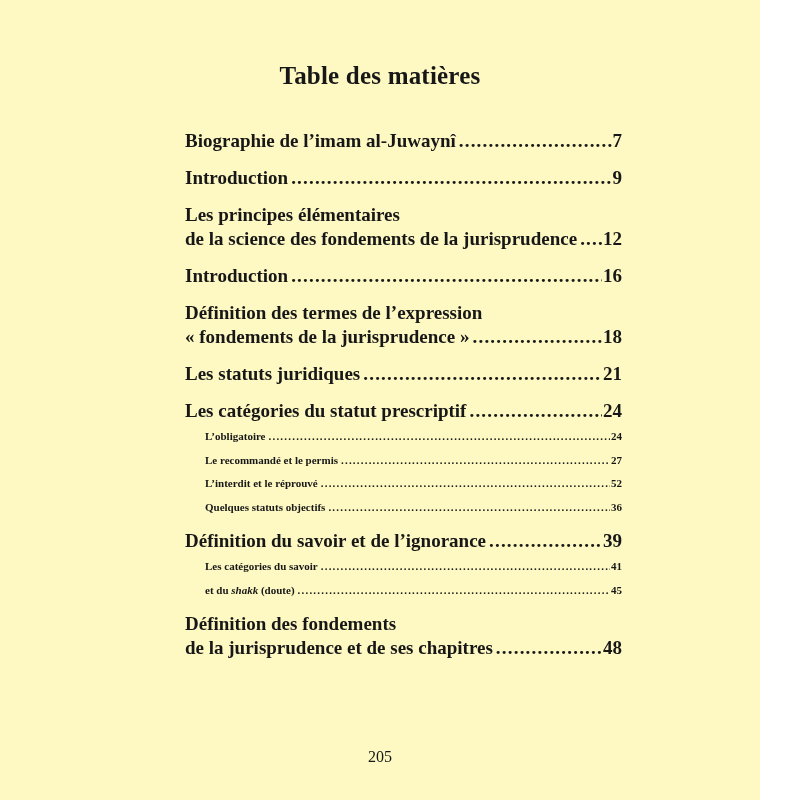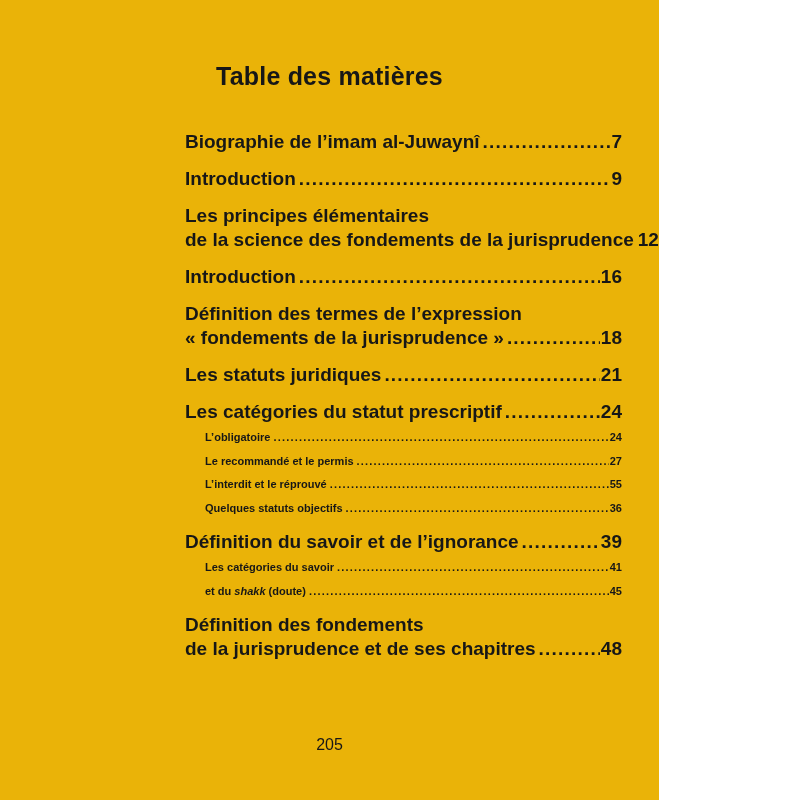--- a/index.html
+++ b/index.html
@@ -2,25 +2,25 @@
 <html><head>
 <meta charset="utf-8">
 <style>
   html, body {
     margin: 0;
     padding: 0;
     background: #ffffff;
   }
   .page {
     position: relative;
-    width: 659px;
+    width: 760px;
     height: 800px;
-    background: #eab308;
+    background: #fef9c3;
     color: #171717;
-    font-family: Liberation Sans, sans-serif;
+    font-family: Liberation Serif, serif;
     overflow: hidden;
   }
   .title {
     padding-top: 62px;
     text-align: center;
     font-size: 25px;
     font-weight: bold;
     letter-spacing: 0.2px;
   }
   .toc {
@@ -53,21 +53,21 @@
     flex: 1 1 auto;
     overflow: hidden;
     white-space: nowrap;
     letter-spacing: 1.2px;
     margin-left: 3px;
     min-width: 0;
   }
   .pagenum { margin-left: 1px; }
   .footer {
     position: absolute;
-    bottom: 46px;
+    bottom: 34px;
     left: 0;
     width: 100%;
     text-align: center;
     font-size: 16px;
     font-weight: normal;
   }
 </style>
 </head>
 <body>
 
@@ -140,21 +140,21 @@
         <div class="line">
           <span class="label"><span class="seg">Le recommandé et le permis</span></span>
           <span class="dots">................................................................................................................................................................</span>
           <span class="pagenum">27</span>
         </div>
       </div>
       <div class="entry level-2">
         <div class="line">
           <span class="label"><span class="seg">L’interdit et le réprouvé</span></span>
           <span class="dots">................................................................................................................................................................</span>
-          <span class="pagenum">55</span>
+          <span class="pagenum">52</span>
         </div>
       </div>
       <div class="entry level-2">
         <div class="line">
           <span class="label"><span class="seg">Quelques statuts objectifs</span></span>
           <span class="dots">................................................................................................................................................................</span>
           <span class="pagenum">36</span>
         </div>
       </div>
       <div class="entry level-1">

